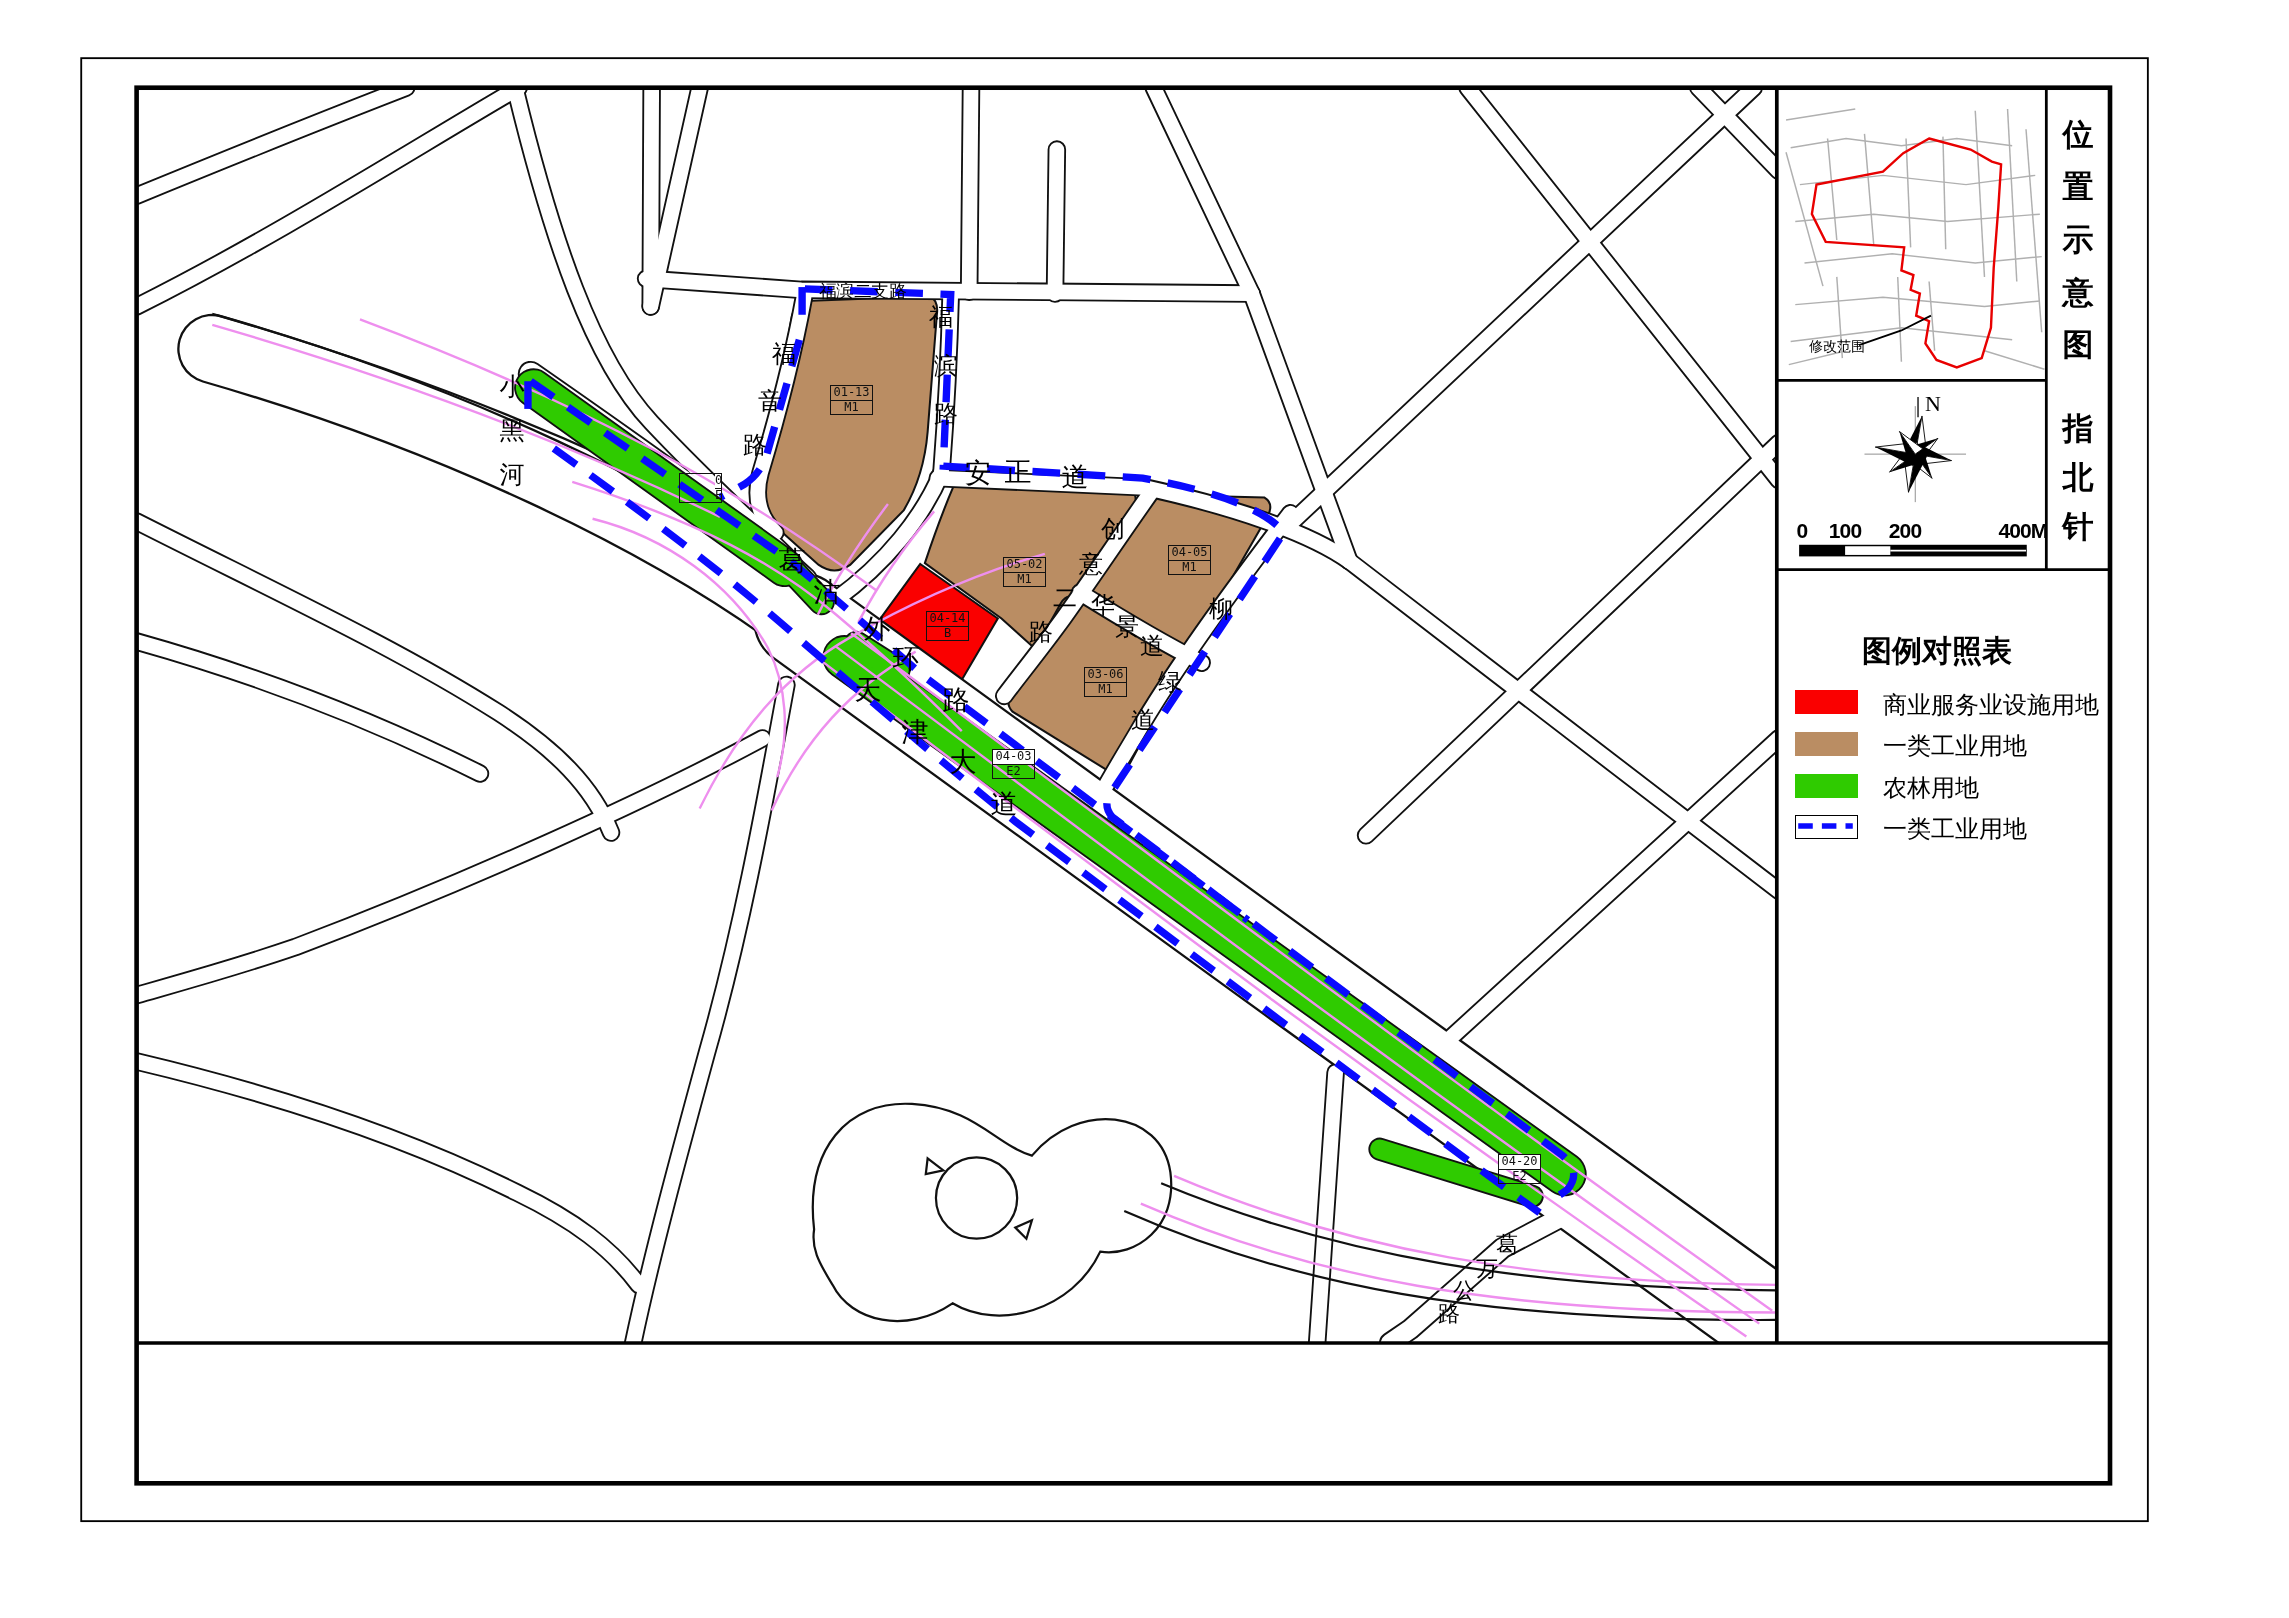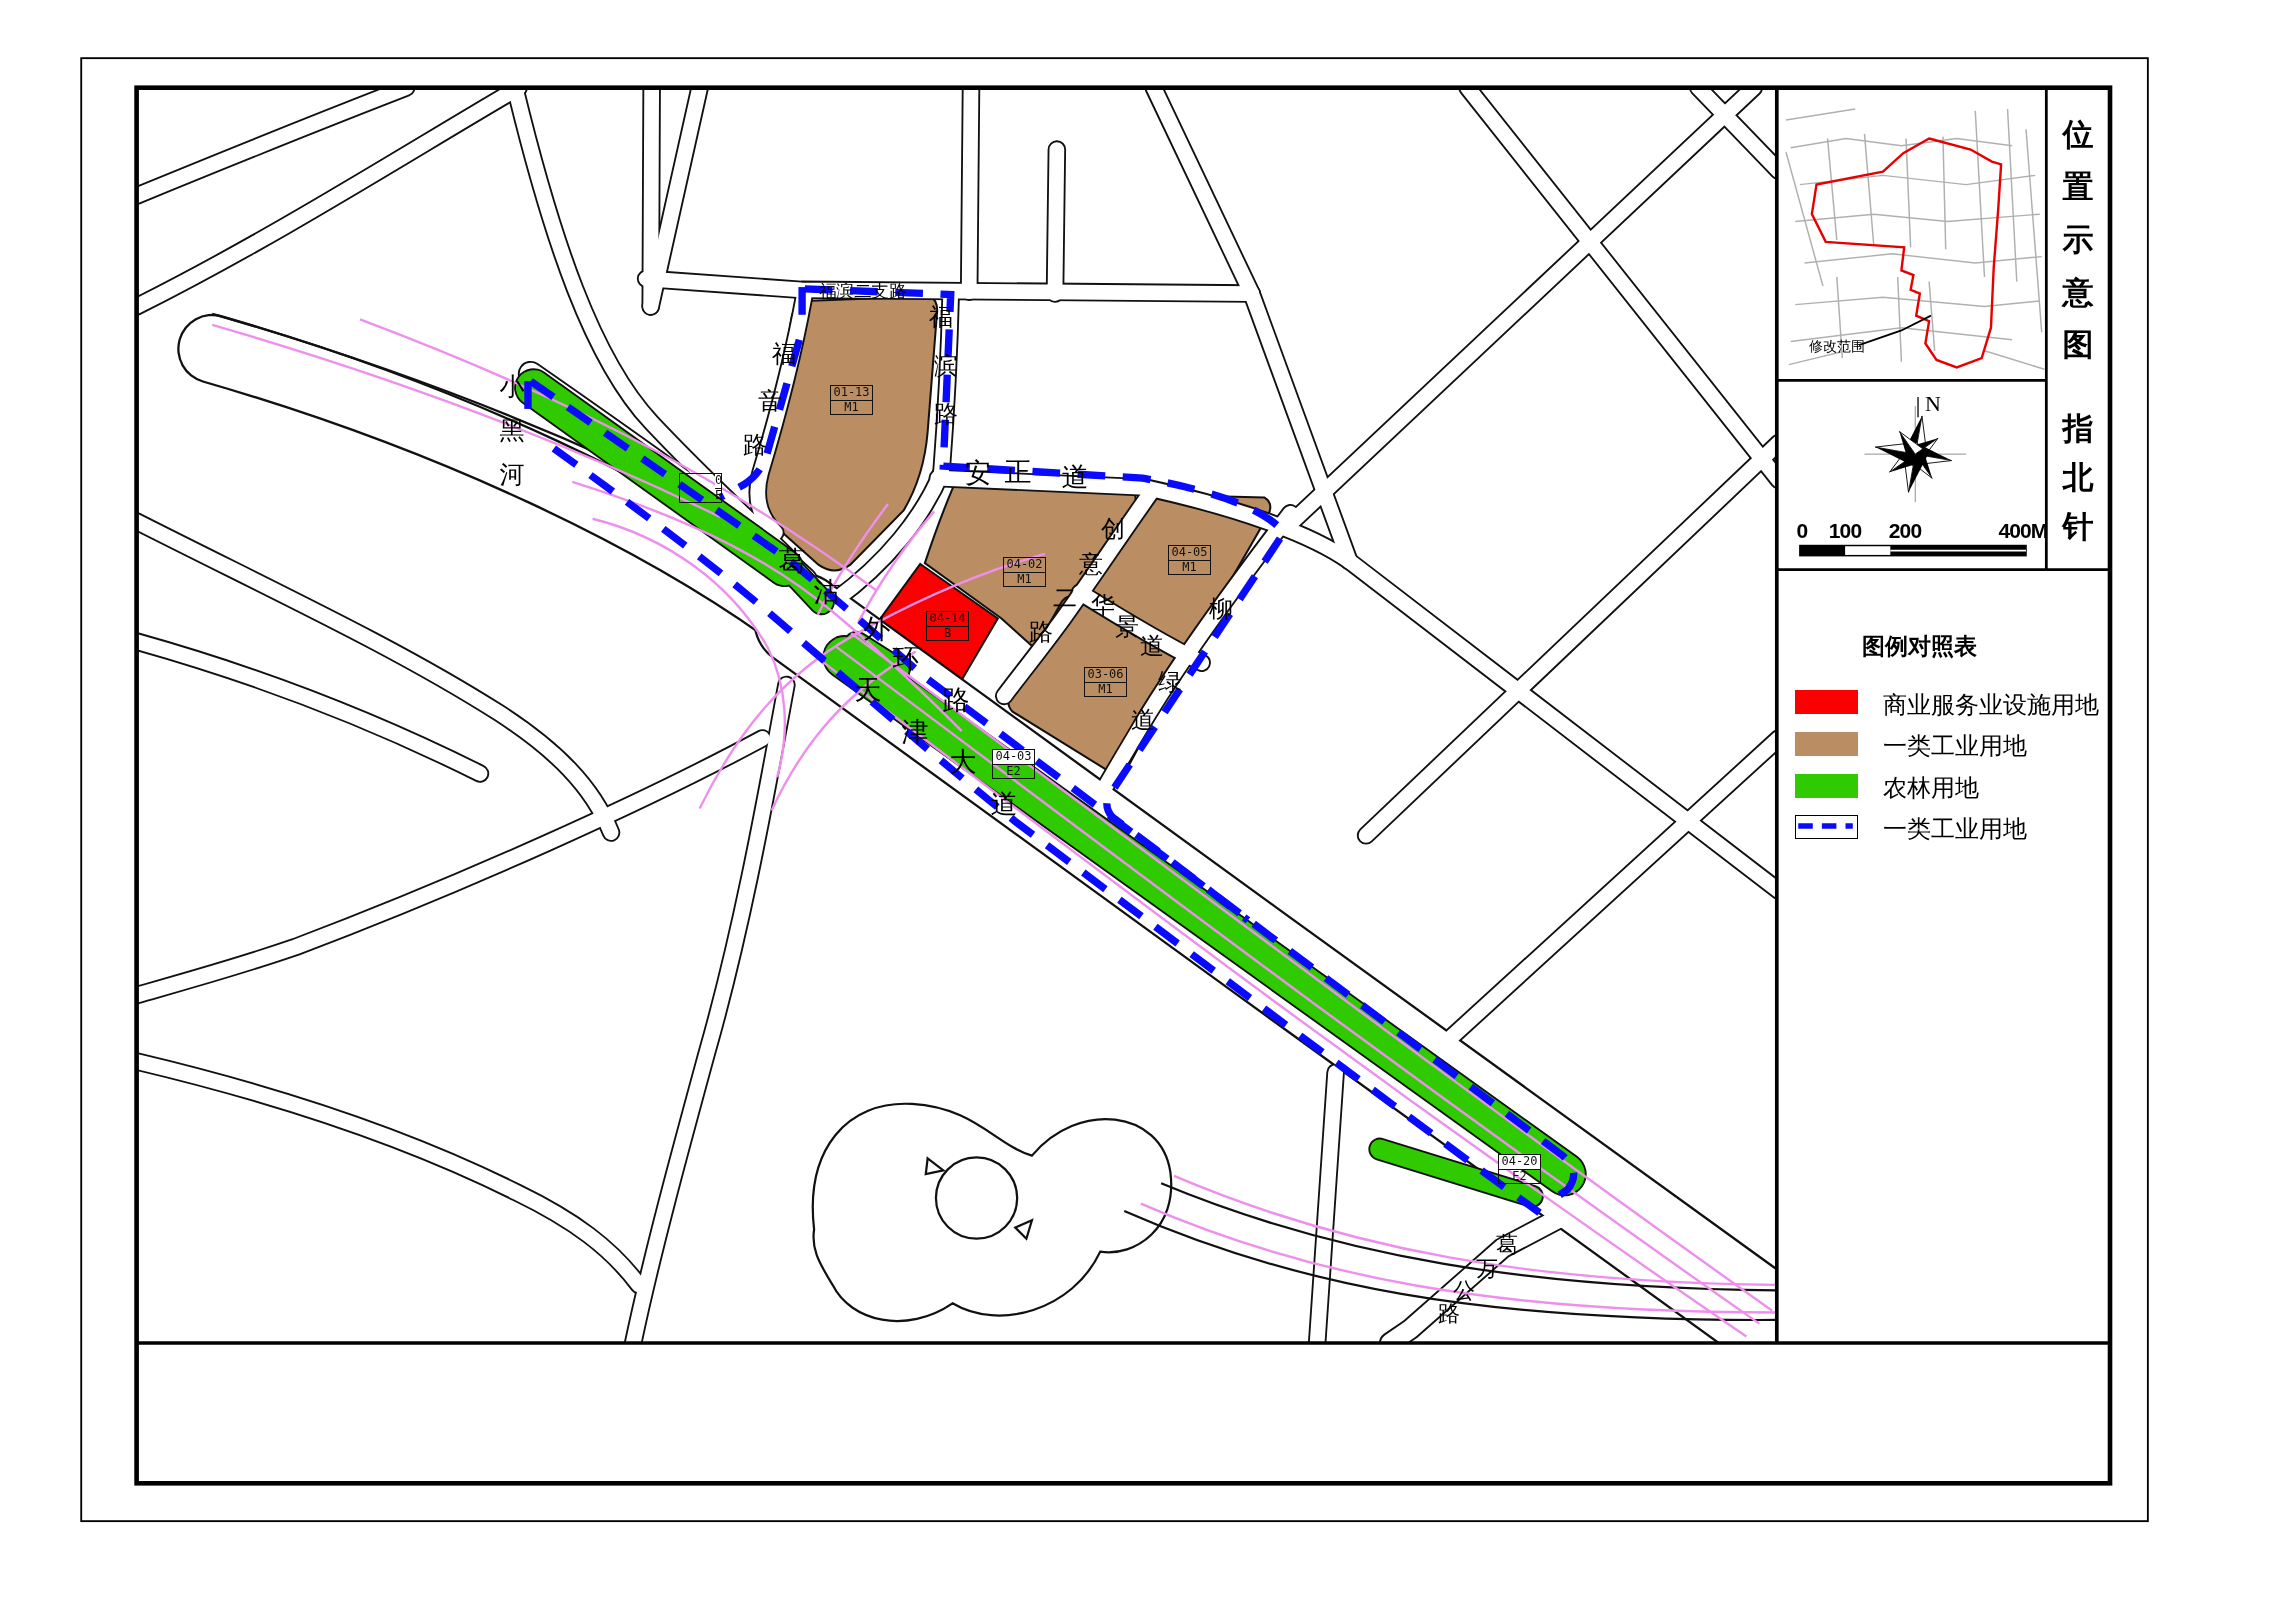--- a/index.html
+++ b/index.html
@@ -13,21 +13,21 @@
         text-align:center;z-index:40;}
   .pbox .cell{height:14px;border-bottom:1.5px solid #111;overflow:hidden;}
   .pbox .cell:last-child{border-bottom:none;}
   .pbox .white{background:#fff;}
   
   .rchar{position:absolute;transform:translate(-50%,-50%);color:#000;z-index:35;
          font-family:"Liberation Serif", serif;font-weight:500;white-space:nowrap;}
   
   .vcap{position:absolute;transform:translate(-50%,-50%);font-weight:bold;color:#000;
         font-family:"Liberation Sans", sans-serif;z-index:50;}
-  .legend-title{position:absolute;font-weight:bold;font-size:23px;color:#000;z-index:50;
+  .legend-title{position:absolute;font-weight:bold;font-size:30px;color:#000;z-index:50;
         font-family:"Liberation Sans", sans-serif;}
   .legend-label{position:absolute;font-size:24px;color:#000;z-index:50;
         font-family:"Liberation Serif", serif;white-space:nowrap;}
   .legend-swatch{position:absolute;width:63px;height:24px;z-index:50;box-sizing:border-box;}
   .scale-num{position:absolute;transform:translate(-50%,0);font-weight:bold;font-size:21px;
         color:#000;z-index:50;font-family:"Liberation Sans", sans-serif;letter-spacing:-0.9px;}
   #north-n{position:absolute;font-size:22px;color:#000;z-index:50;font-family:"Liberation Serif",serif;}
   #inset-label{position:absolute;font-size:14px;color:#000;z-index:50;font-family:"Liberation Sans",sans-serif;}
   #main-title{position:absolute;left:137px;top:1377px;width:1973px;text-align:center;
         font-size:41px;font-weight:bold;color:#000;letter-spacing:1.8px;z-index:60;
@@ -308,21 +308,21 @@
           <line x1="2" y1="11" x2="62" y2="11" stroke="#0a0aff" stroke-width="6" stroke-dasharray="16 10"></line>
         </svg></div>
       <div class="legend-label" style="left: 1883px; top: 813px;">一类工业用地</div>
     </div>
   <div id="parcel-boxes">
       <div class="pbox" style="left: 830px; top: 385px;">
         <div class="cell">01-13</div>
         <div class="cell">M1</div>
       </div>
       <div class="pbox" style="left: 1003px; top: 557px;">
-        <div class="cell">04-02</div>
+        <div class="cell">05-02</div>
         <div class="cell">M1</div>
       </div>
       <div class="pbox" style="left: 926px; top: 611px;">
         <div class="cell">04-14</div>
         <div class="cell">B</div>
       </div>
       <div class="pbox" style="left: 1168px; top: 545px;">
         <div class="cell">04-05</div>
         <div class="cell">M1</div>
       </div>

